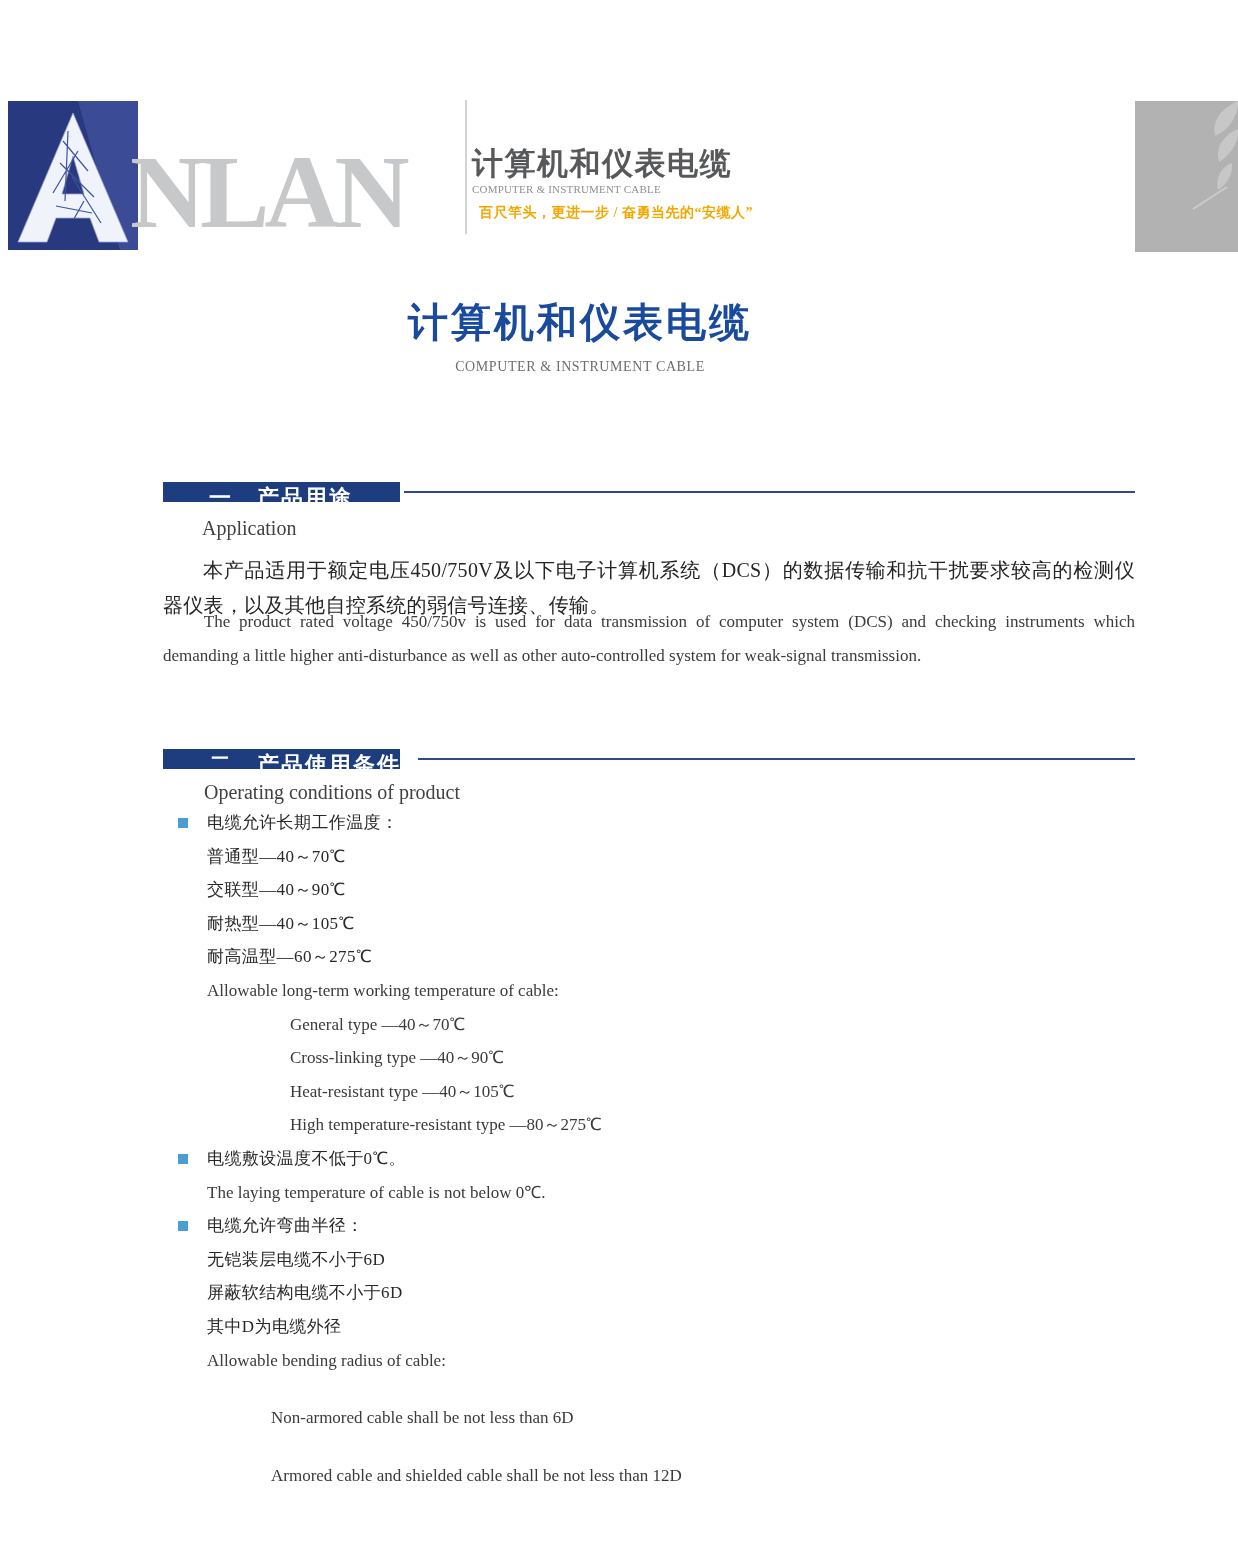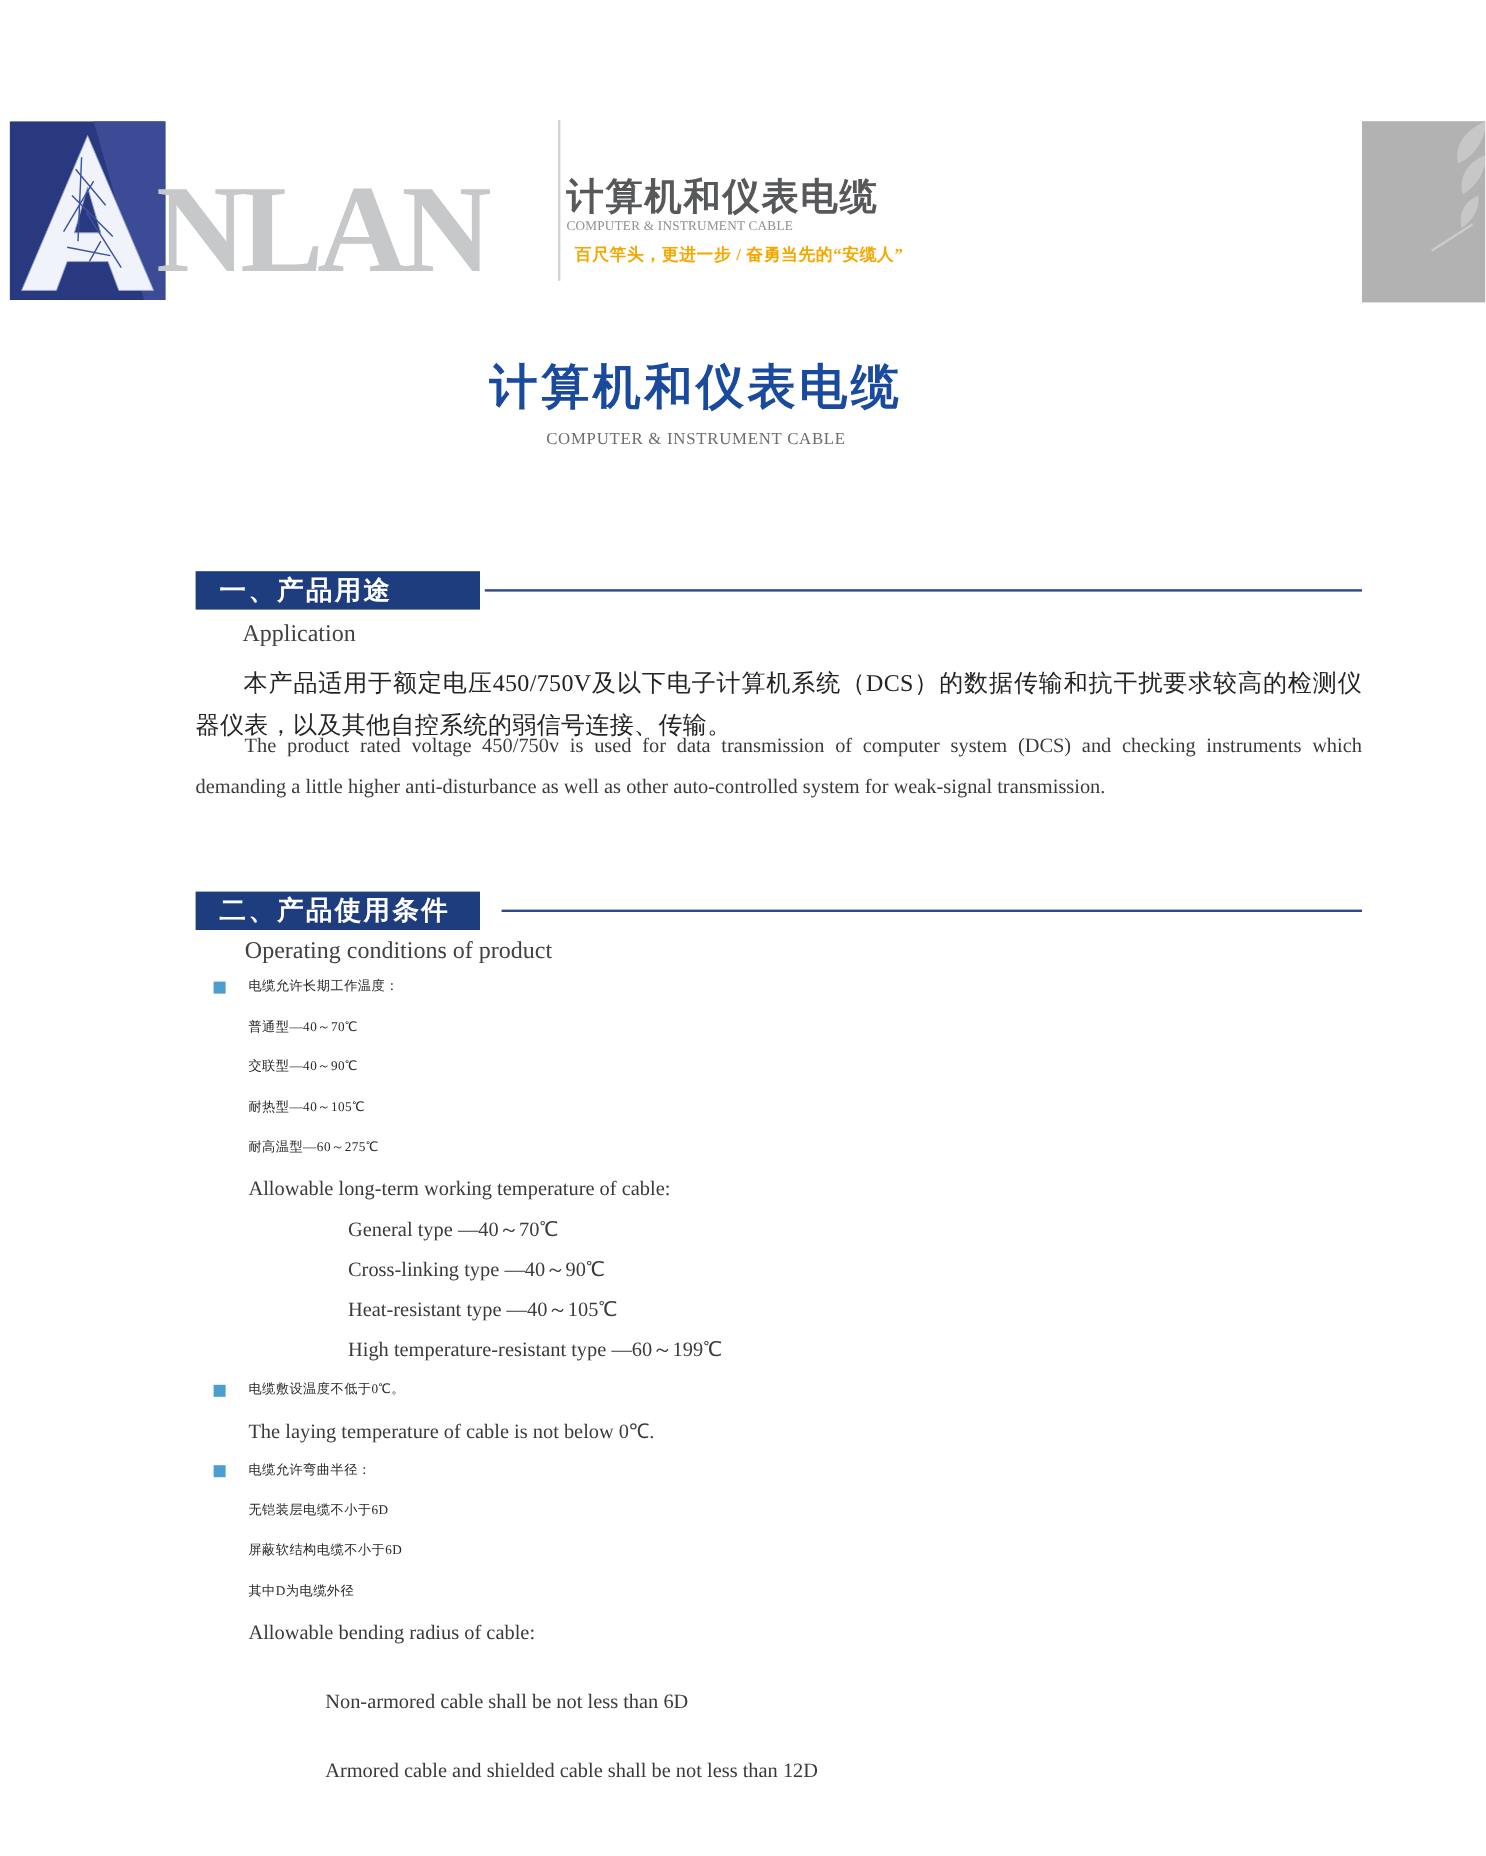--- a/index.html
+++ b/index.html
@@ -19,35 +19,35 @@
   .photo{position:absolute;left:1135px;top:101px;width:103px;height:151px;background:#b2b2b2;overflow:hidden;}
 
   
   .title-wrap{position:absolute;left:0;top:295px;width:1160px;text-align:center;}
   .title-cn{margin:0;font-size:40px;font-weight:bold;color:#1a4a9d;letter-spacing:3px;}
   .title-en{margin-top:9px;font-size:14px;color:#6d6e71;letter-spacing:0.6px;}
 
   
   .sec{position:absolute;left:163px;width:972px;height:32px;display:flex;align-items:center;}
   .sec1{top:476px;} .sec2{top:743px;gap:14px;}
-  .sec-box{box-sizing:border-box;width:237px;height:32px;background:#1e3d7f;color:#ffffff;
-           font-size:22px;font-weight:bold;line-height:32px;padding-left:20px;letter-spacing:2px;white-space:nowrap;}
+  .sec-box{box-sizing:border-box;width:237px;height:20px;background:#1e3d7f;color:#ffffff;
+           font-size:22px;font-weight:bold;line-height:32px;padding-left:46px;letter-spacing:2px;white-space:nowrap;}
   .sec-line{flex:1;height:2px;background:#2e4a8c;margin-left:4px;}
   .sub-en{position:absolute;font-size:20px;color:#414042;}
   .sub1{left:202px;top:517px;} .sub2{left:204px;top:781px;}
 
   
   .para{position:absolute;left:163px;width:972px;margin:0;text-align:justify;}
   .para-cn{top:553px;font-size:20px;line-height:35px;color:#242424;text-indent:2em;letter-spacing:0.3px;}
   .para-en{top:605px;font-size:17px;line-height:34px;color:#3b3b3b;text-indent:2.4em;}
 
   
   .list{position:absolute;left:163px;top:806px;width:972px;}
   .row{position:relative;line-height:33.6px;padding-left:44px;white-space:nowrap;}
-  .row.cn{font-size:11px;color:#282828;letter-spacing:0.4px;}
+  .row.cn{font-size:17px;color:#282828;letter-spacing:0.4px;}
   .row.en{font-size:17px;color:#3a3a3a;}
   .row.ind-a{padding-left:127px;}
   .row.ind-b{padding-left:108px;margin-top:24px;}
   .sq{position:absolute;left:15px;top:12px;width:10px;height:10px;background:#4a9ed2;}
 </style>
 </head>
 <body>
 
 <div class="page">
 
@@ -114,21 +114,21 @@
       <span>电缆允许长期工作温度：</span>
     </div>
     <div class="row cn">普通型—40～70℃</div>
     <div class="row cn">交联型—40～90℃</div>
     <div class="row cn">耐热型—40～105℃</div>
     <div class="row cn">耐高温型—60～275℃</div>
     <div class="row en">Allowable long-term working temperature of cable:</div>
     <div class="row en ind-a">General type —40～70℃</div>
     <div class="row en ind-a">Cross-linking type —40～90℃</div>
     <div class="row en ind-a">Heat-resistant type —40～105℃</div>
-    <div class="row en ind-a">High temperature-resistant type —60～199℃</div>
+    <div class="row en ind-a">High temperature-resistant type —80～275℃</div>
 
     <div class="row cn">
       <span class="sq"></span>
       <span>电缆敷设温度不低于0℃。</span>
     </div>
     <div class="row en">The laying temperature of cable is not below 0℃.</div>
 
     <div class="row cn">
       <span class="sq"></span>
       <span>电缆允许弯曲半径：</span>

